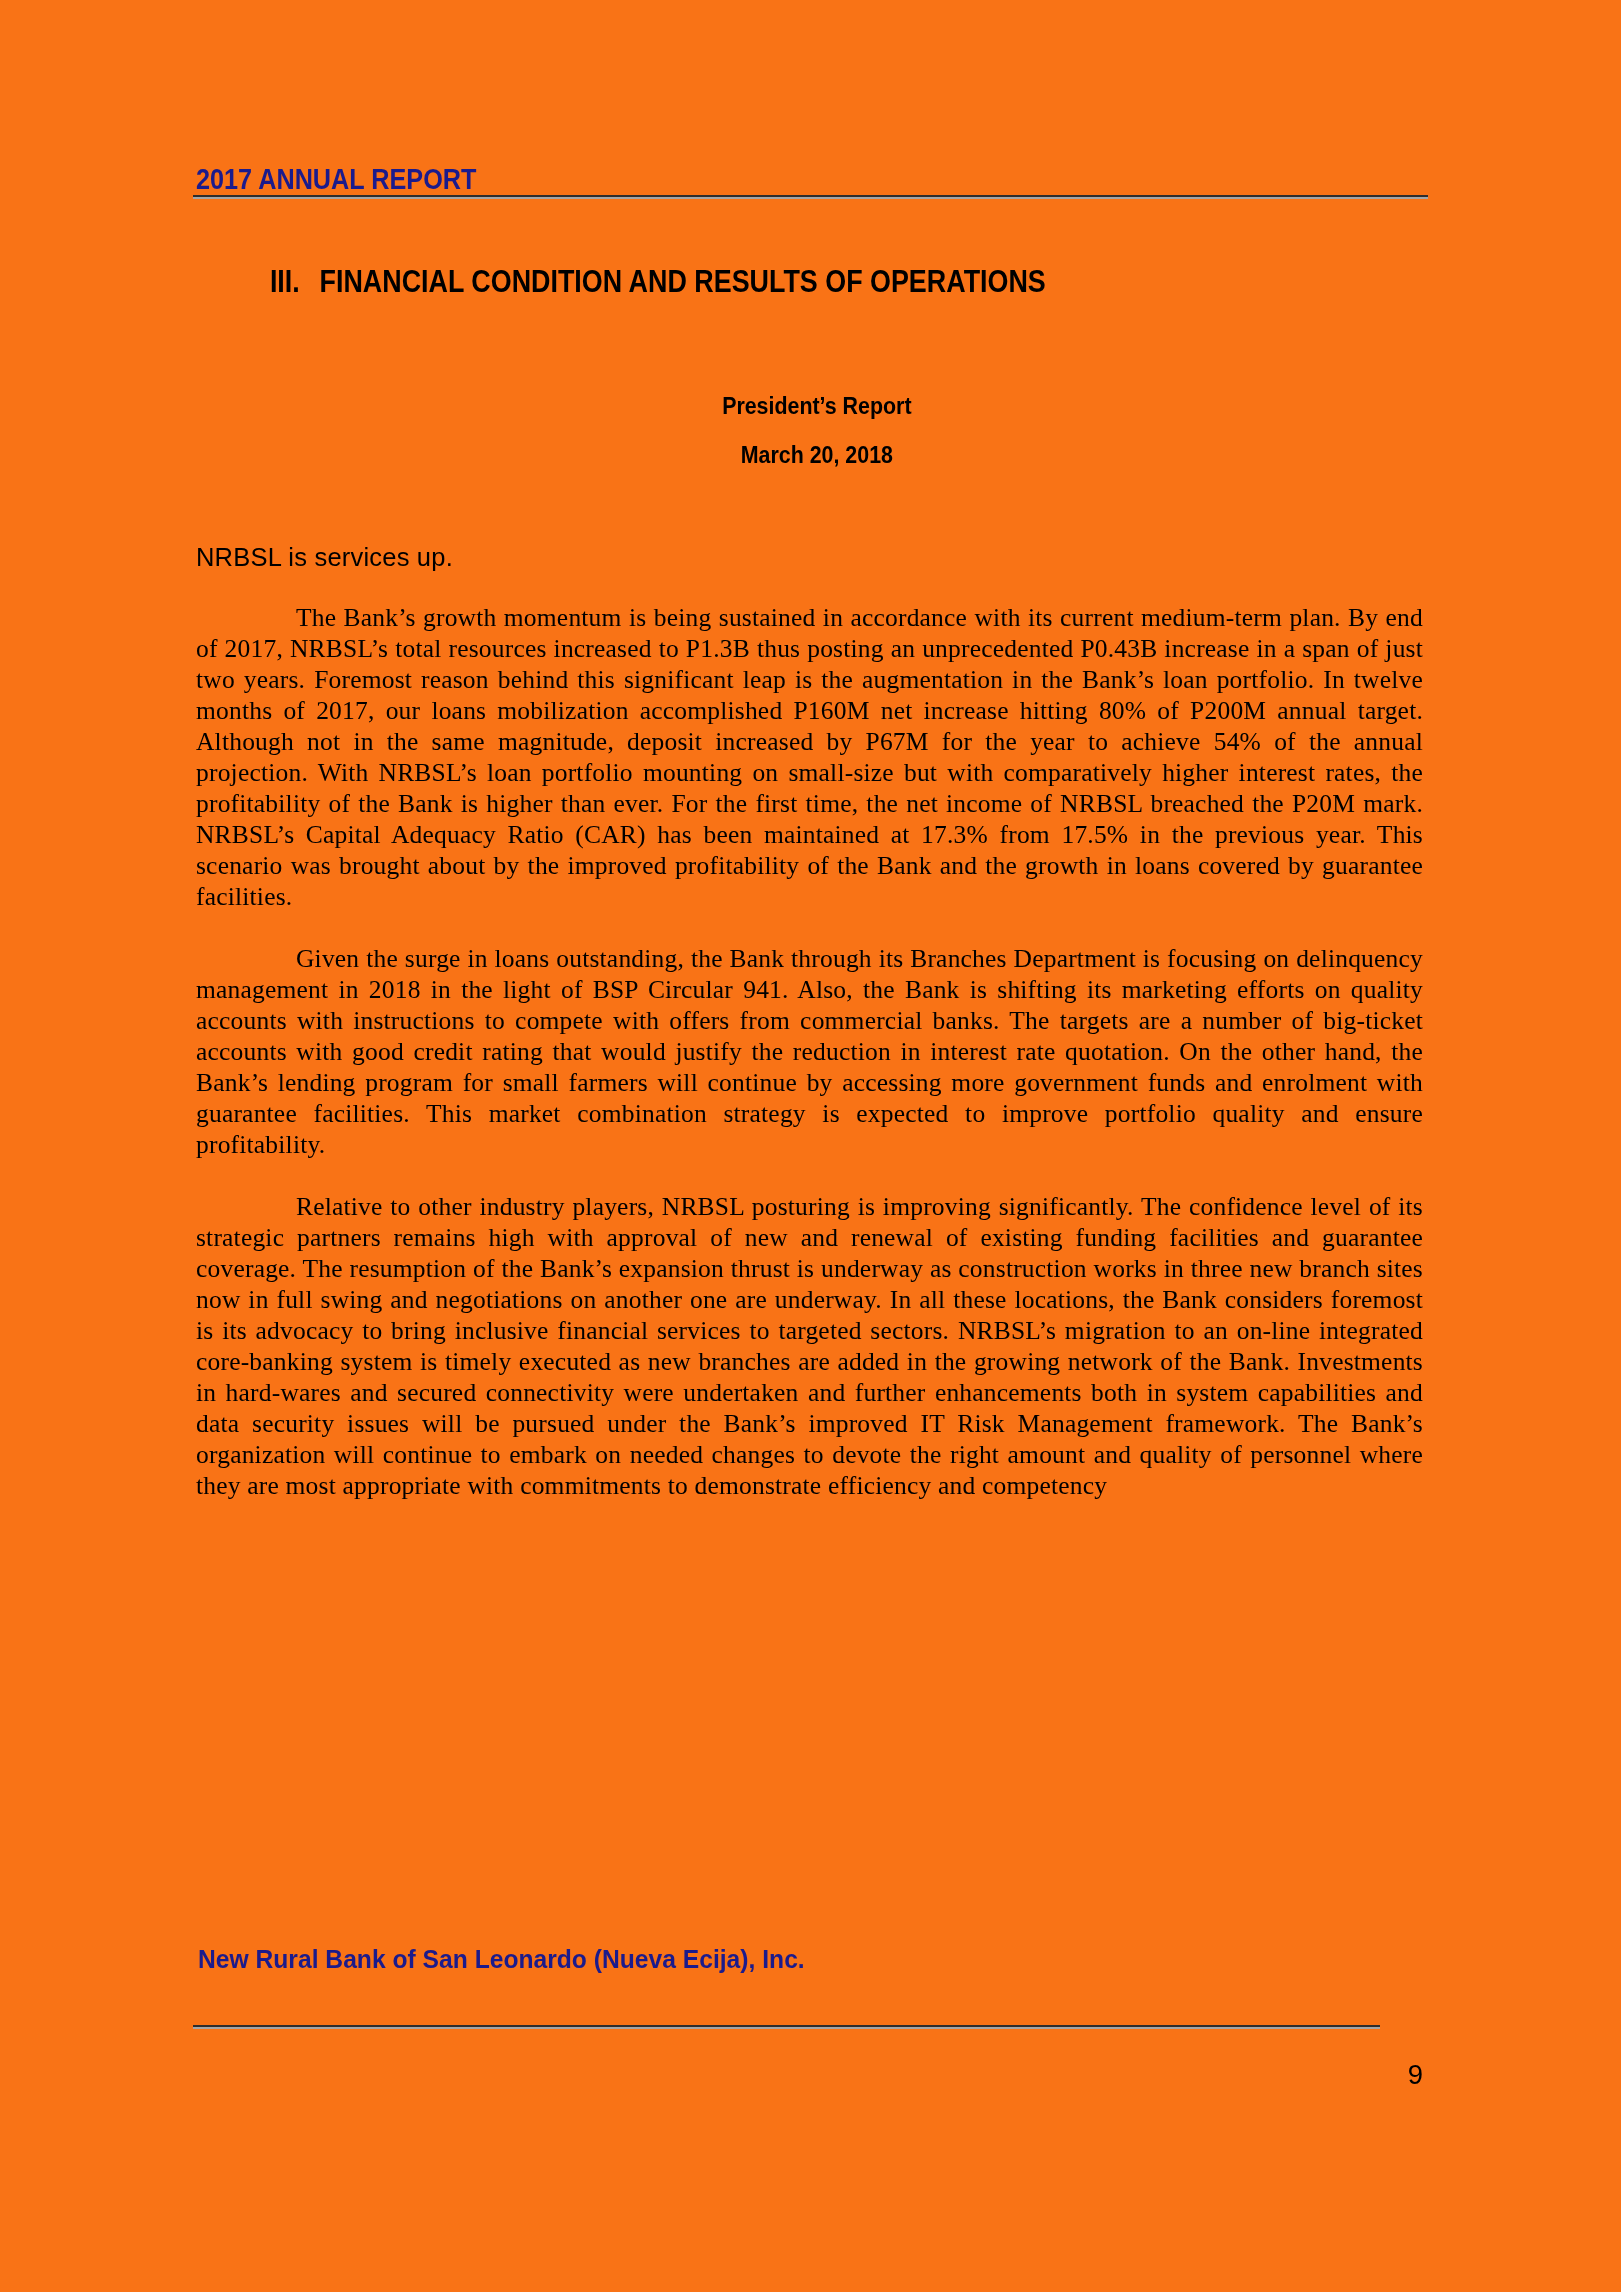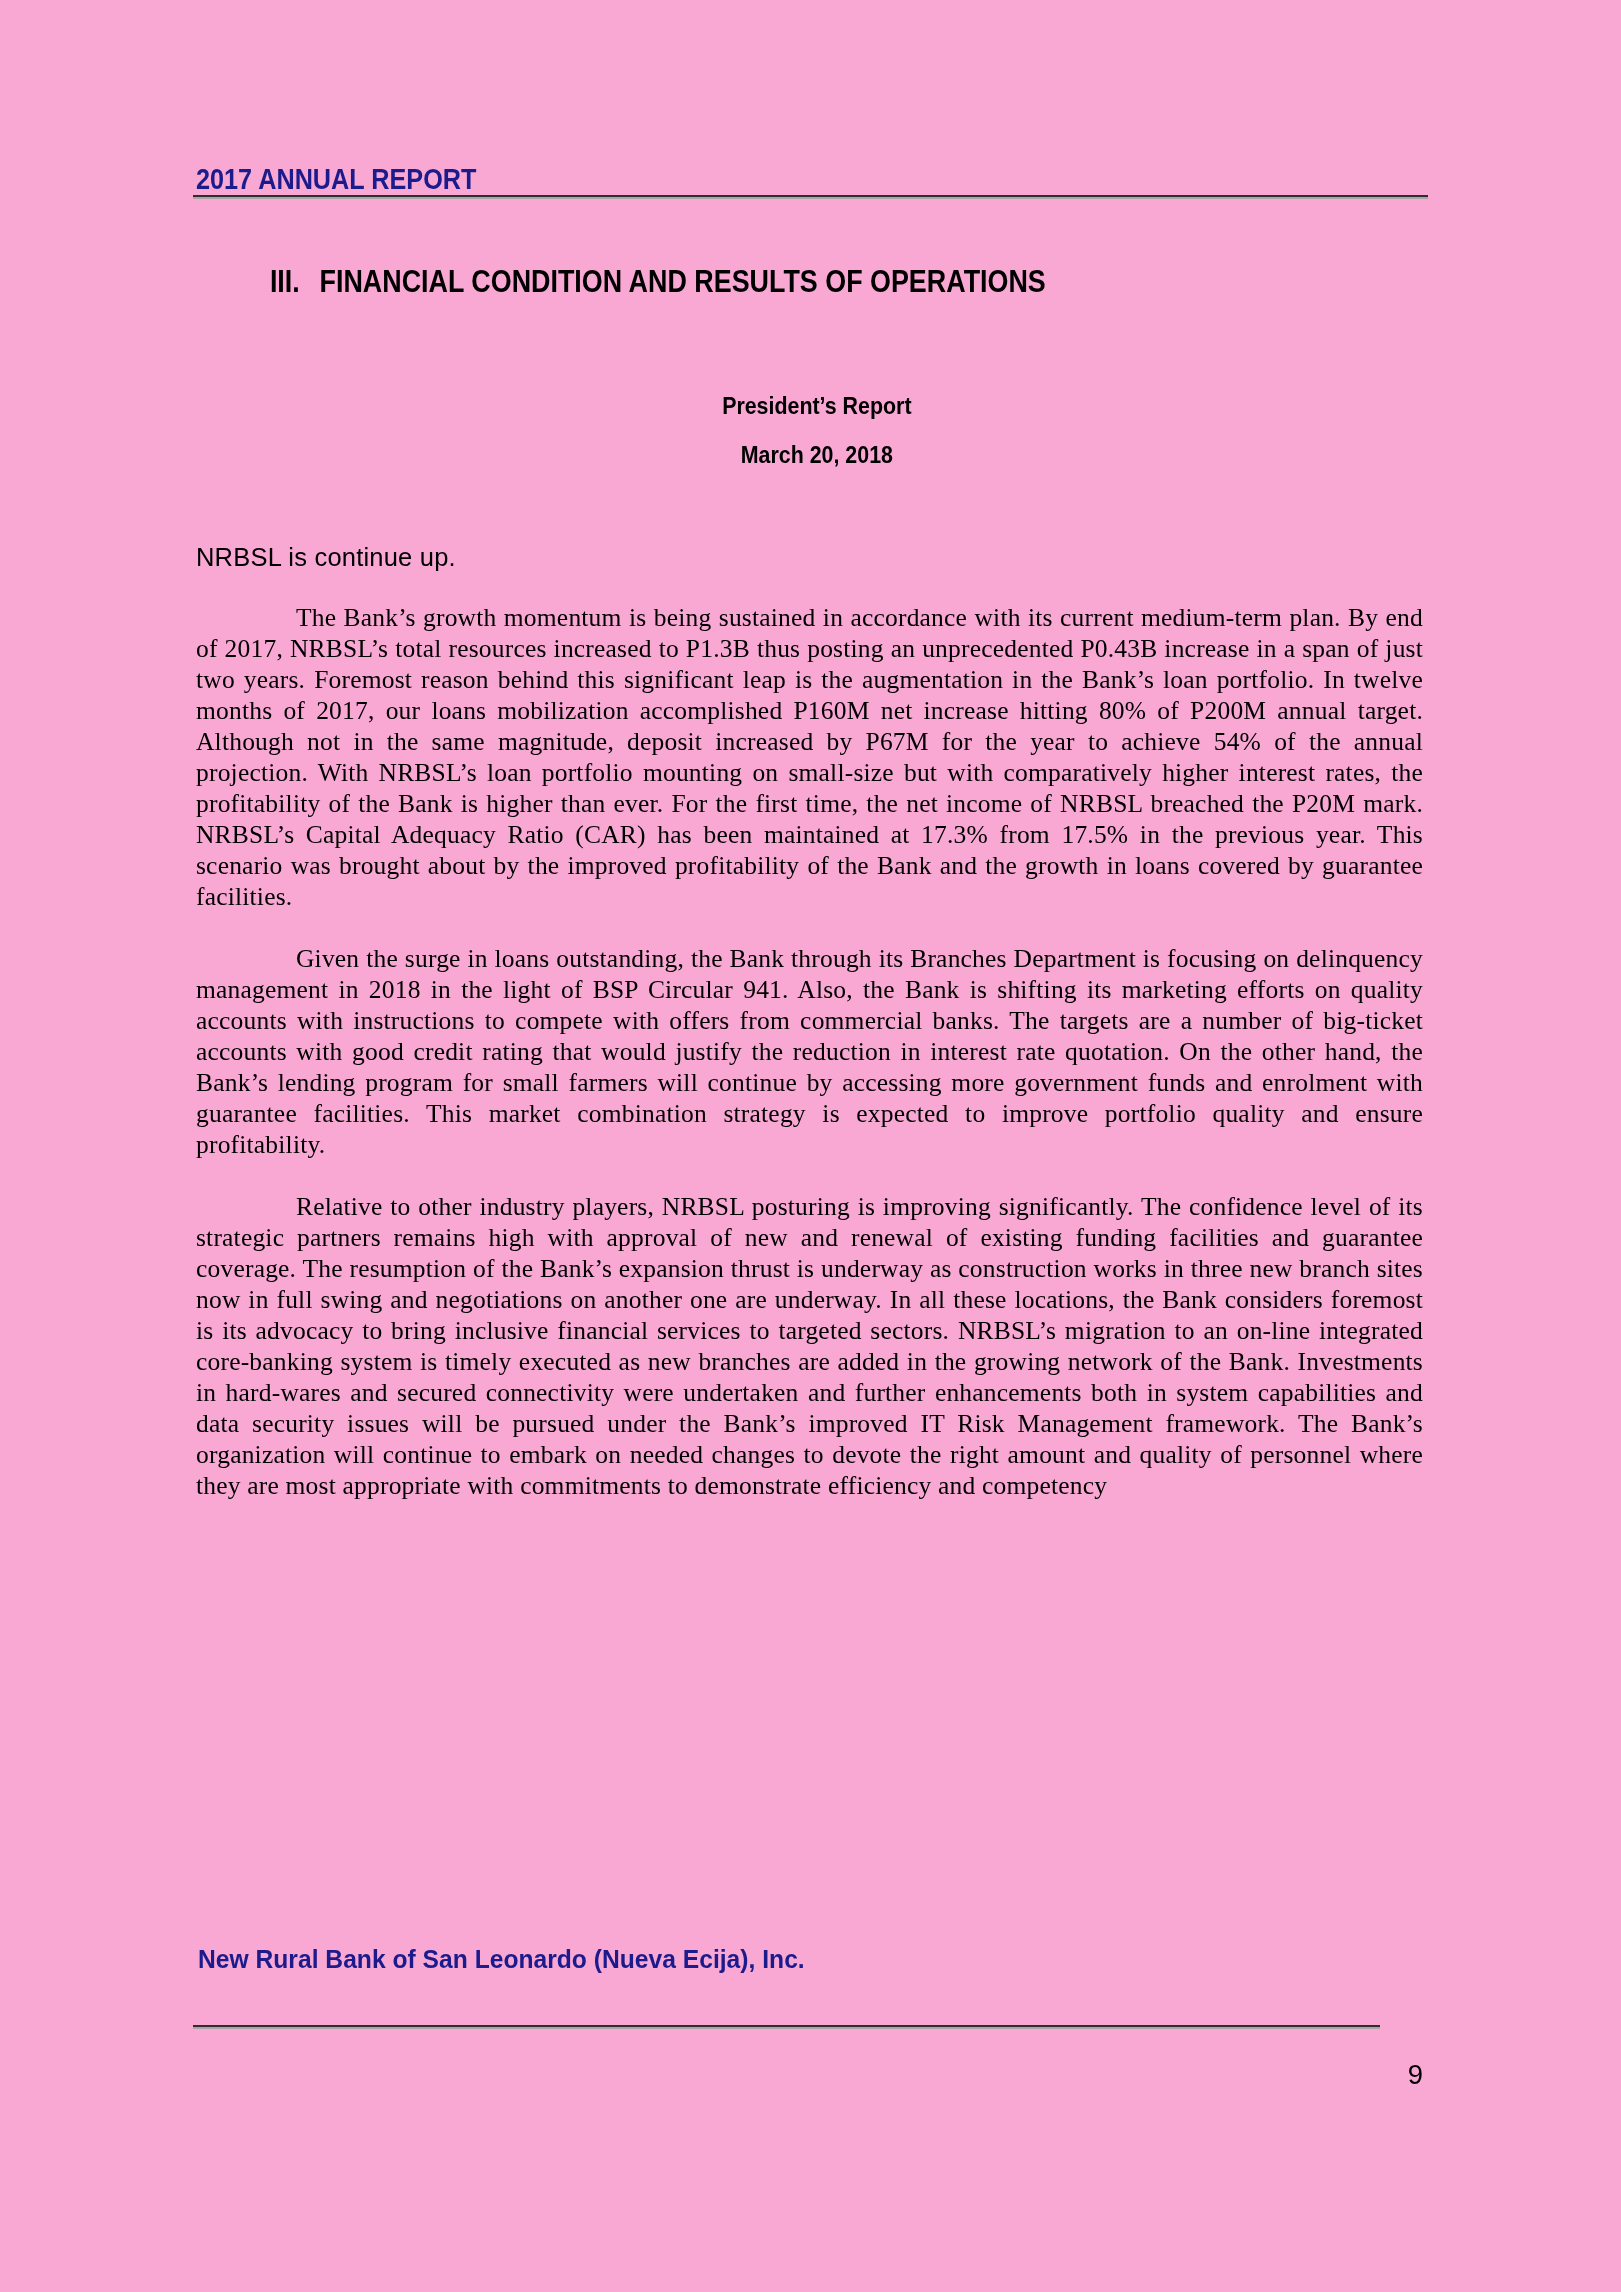--- a/index.html
+++ b/index.html
@@ -4,21 +4,21 @@
 <style>
   html, body {
     margin: 0;
     padding: 0;
     background: #ffffff;
   }
   .page {
     position: relative;
     width: 1621px;
     height: 2293px;
-    background: #f9a8d4;
+    background: #f97316;
     overflow: hidden;
     font-family: "Liberation Sans", "DejaVu Sans", sans-serif;
     color: #000000;
   }
 
   
   .report-header {
     position: absolute;
     left: 196px;
     top: 165px;
@@ -153,21 +153,21 @@
       <span class="numeral">III.</span><span>FINANCIAL CONDITION AND RESULTS OF OPERATIONS</span>
     </span>
   </div>
 
   <div class="sub-heading">
     <div><span class="squeeze">President’s Report</span></div>
     <div><span class="squeeze">March 20, 2018</span></div>
   </div>
 
   <div class="body-copy">
-    <p class="intro">NRBSL is continue up.</p>
+    <p class="intro">NRBSL is services up.</p>
     <p class="para">The Bank’s growth momentum is being sustained in accordance with its current medium-term plan. By end of 2017, NRBSL’s total resources increased to P1.3B thus posting an unprecedented P0.43B increase in a span of just two years. Foremost reason behind this significant leap is the augmentation in the Bank’s loan portfolio. In twelve months of 2017, our loans mobilization accomplished P160M net increase hitting 80% of P200M annual target. Although not in the same magnitude, deposit increased by P67M for the year to achieve 54% of the annual projection. With NRBSL’s loan portfolio mounting on small-size but with comparatively higher interest rates, the profitability of the Bank is higher than ever. For the first time, the net income of NRBSL breached the P20M mark. NRBSL’s Capital Adequacy Ratio (CAR) has been maintained at 17.3% from 17.5% in the previous year. This scenario was brought about by the improved profitability of the Bank and the growth in loans covered by guarantee facilities.</p>
     <p class="para">Given the surge in loans outstanding, the Bank through its Branches Department is focusing on delinquency management in 2018 in the light of BSP Circular 941. Also, the Bank is shifting its marketing efforts on quality accounts with instructions to compete with offers from commercial banks. The targets are a number of big-ticket accounts with good credit rating that would justify the reduction in interest rate quotation. On the other hand, the Bank’s lending program for small farmers will continue by accessing more government funds and enrolment with guarantee facilities. This market combination strategy is expected to improve portfolio quality and ensure profitability.</p>
     <p class="para">Relative to other industry players, NRBSL posturing is improving significantly. The confidence level of its strategic partners remains high with approval of new and renewal of existing funding facilities and guarantee coverage. The resumption of the Bank’s expansion thrust is underway as construction works in three new branch sites now in full swing and negotiations on another one are underway. In all these locations, the Bank considers foremost is its advocacy to bring inclusive financial services to targeted sectors. NRBSL’s migration to an on-line integrated core-banking system is timely executed as new branches are added in the growing network of the Bank. Investments in hard-wares and secured connectivity were undertaken and further enhancements both in system capabilities and data security issues will be pursued under the Bank’s improved IT Risk Management framework.  The Bank’s organization will continue to embark on needed changes to devote the right amount and quality of personnel where they are most appropriate with commitments to demonstrate efficiency and competency</p>
   </div>
 
   <div class="footer-rule"></div>
 
   <div class="footer-bank">
     <span class="squeeze">New Rural Bank of San Leonardo (Nueva Ecija), Inc.</span>
   </div>

